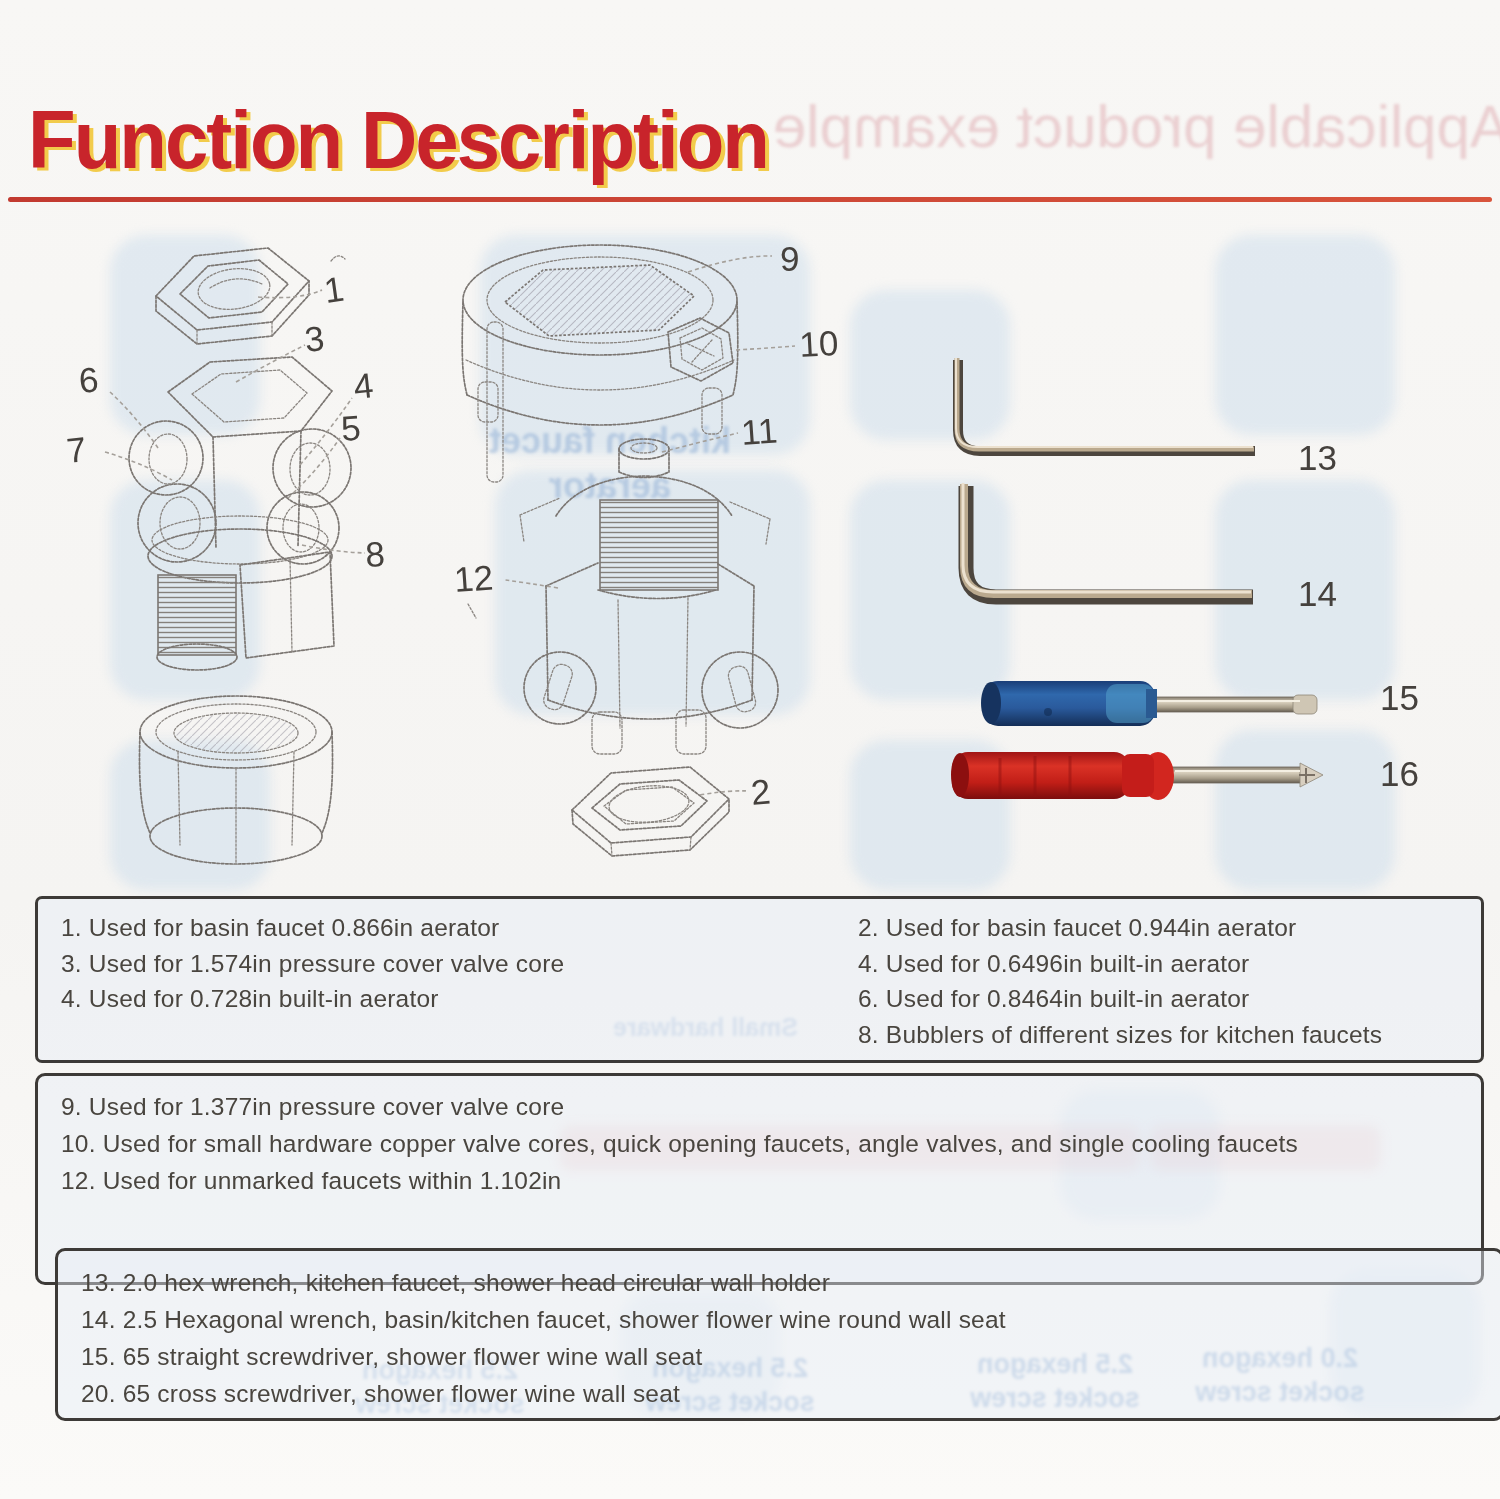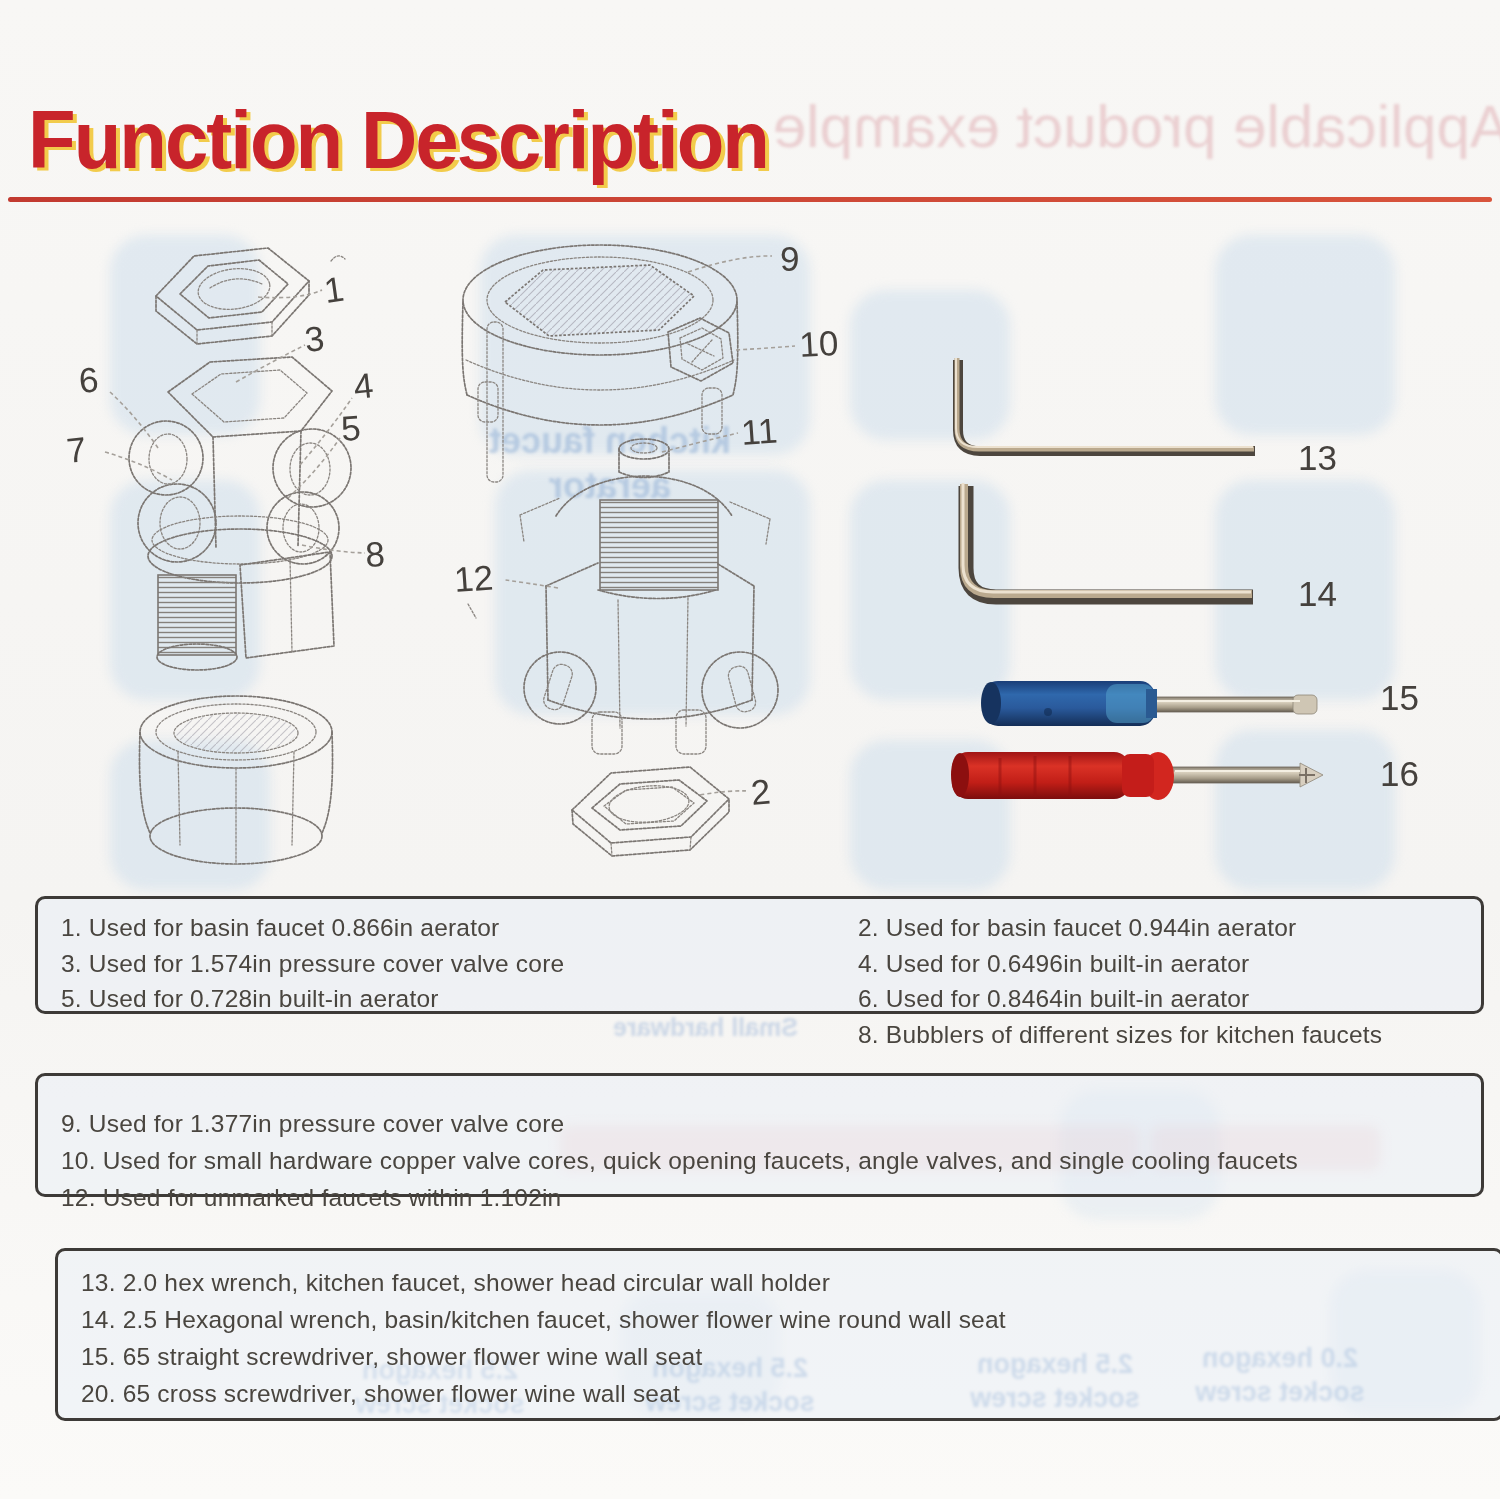--- a/index.html
+++ b/index.html
@@ -29,25 +29,25 @@
   svg.diagram{position:absolute;left:0;top:220px;z-index:2;}
   .ln{fill:none;stroke:#7b7672;stroke-width:1.7;stroke-dasharray:2.6 1.7;stroke-linecap:round;stroke-linejoin:round;}
   .ln2{fill:none;stroke:#8a8580;stroke-width:1.3;stroke-dasharray:2.2 1.8;stroke-linecap:round;}
   .ldr{fill:none;stroke:#a5a09a;stroke-width:1.6;stroke-dasharray:4 3;}
   .co{font-family:"Liberation Sans",sans-serif;font-size:35px;fill:#45413d;}
 
   
   .desc-box{position:absolute;z-index:3;left:35px;width:1449px;box-sizing:border-box;
       border:3.5px solid #3d3a37;border-radius:10px;background:rgba(231,238,246,0.45);
       color:#49453f;font-size:24.5px;letter-spacing:.2px;}
-  #box1{top:896px;height:118px;padding:11px 12px 0 0;display:flex;}
+  #box1{top:896px;height:167px;padding:11px 12px 0 0;display:flex;border-radius:7px;}
   #box1 .col{line-height:35.5px;}
   #box1 .col-l{padding-left:23px;flex:0 0 797px;}
   #box1 .col-r{flex:1;}
-  #box2{top:1073px;height:124px;padding:29px 0 0 23px;line-height:37px;}
+  #box2{top:1073px;height:212px;padding:12px 0 0 23px;line-height:37px;}
   #box3{top:1248px;height:173px;padding:13px 0 0 23px;line-height:37px;margin-left:20px;}
   .line{margin:0;}
 </style>
 </head>
 <body>
 
 <div id="page">
 
   <div class="ghost-layer">
     <div class="gblob" style="left:110px;top:235px;width:150px;height:200px;"></div>
@@ -277,21 +277,21 @@
       <text class="co" x="1298" y="606">14</text>
       <text class="co" x="1380" y="710">15</text>
       <text class="co" x="1380" y="786">16</text>
     </g>
   </svg>
 
   <section class="desc-box" id="box1">
     <div class="col col-l">
       <p class="line">1. Used for basin faucet 0.866in aerator</p>
       <p class="line">3. Used for 1.574in pressure cover valve core</p>
-      <p class="line">5. Used for 0.728in built-in aerator</p>
+      <p class="line">4. Used for 0.728in built-in aerator</p>
     </div>
     <div class="col col-r">
       <p class="line">2. Used for basin faucet 0.944in aerator</p>
       <p class="line">4. Used for 0.6496in built-in aerator</p>
       <p class="line">6. Used for 0.8464in built-in aerator</p>
       <p class="line">8. Bubblers of different sizes for kitchen faucets</p>
     </div>
   </section>
 
   <section class="desc-box" id="box2">

